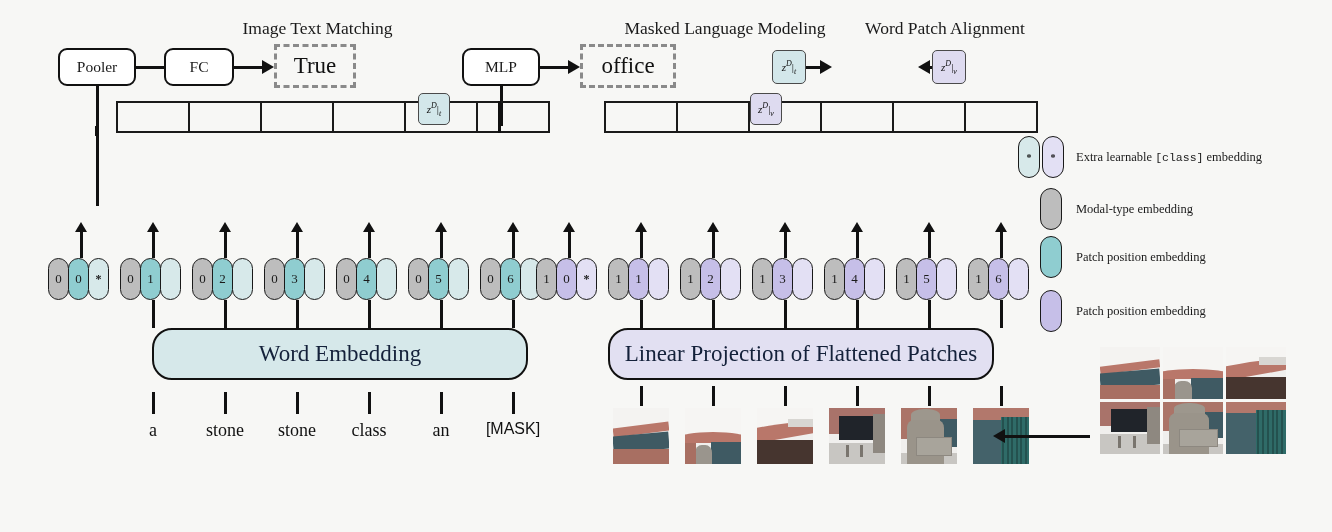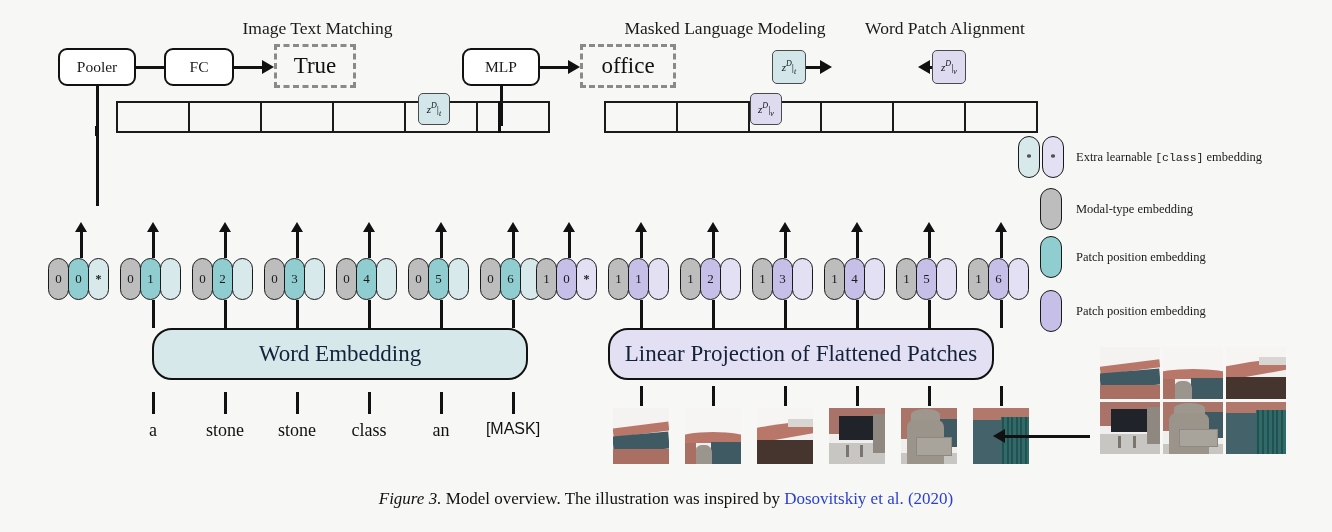--- a/index.html
+++ b/index.html
@@ -497,17 +497,14 @@
       <div class="abs lpill" style="left:1042px;top:136px;width:22px;height:42px;background:#e3e0f4;">*</div>
       <div class="abs legend-text" style="left:1076px;top:150px;"><span>Extra learnable </span><code>[class]</code><span> embedding</span></div>
       <div class="abs lpill" style="left:1040px;top:188px;width:22px;height:42px;background:#bdbdbd;"></div>
       <div class="abs legend-text" style="left:1076px;top:202px;">Modal-type embedding</div>
       <div class="abs lpill" style="left:1040px;top:236px;width:22px;height:42px;background:#8fcdd0;"></div>
       <div class="abs legend-text" style="left:1076px;top:250px;">Patch position embedding</div>
       <div class="abs lpill" style="left:1040px;top:290px;width:22px;height:42px;background:#c6bfe8;"></div>
       <div class="abs legend-text" style="left:1076px;top:304px;">Patch position embedding</div>
     </div>
 
-  <div class="caption">
-    <span class="fignum">Figure 3.</span><span> Model overview. The illustration was inspired by </span><span class="cite">Dosovitskiy et al. (2020)</span>
-  </div>
 
 </div>
 
 </body></html>

